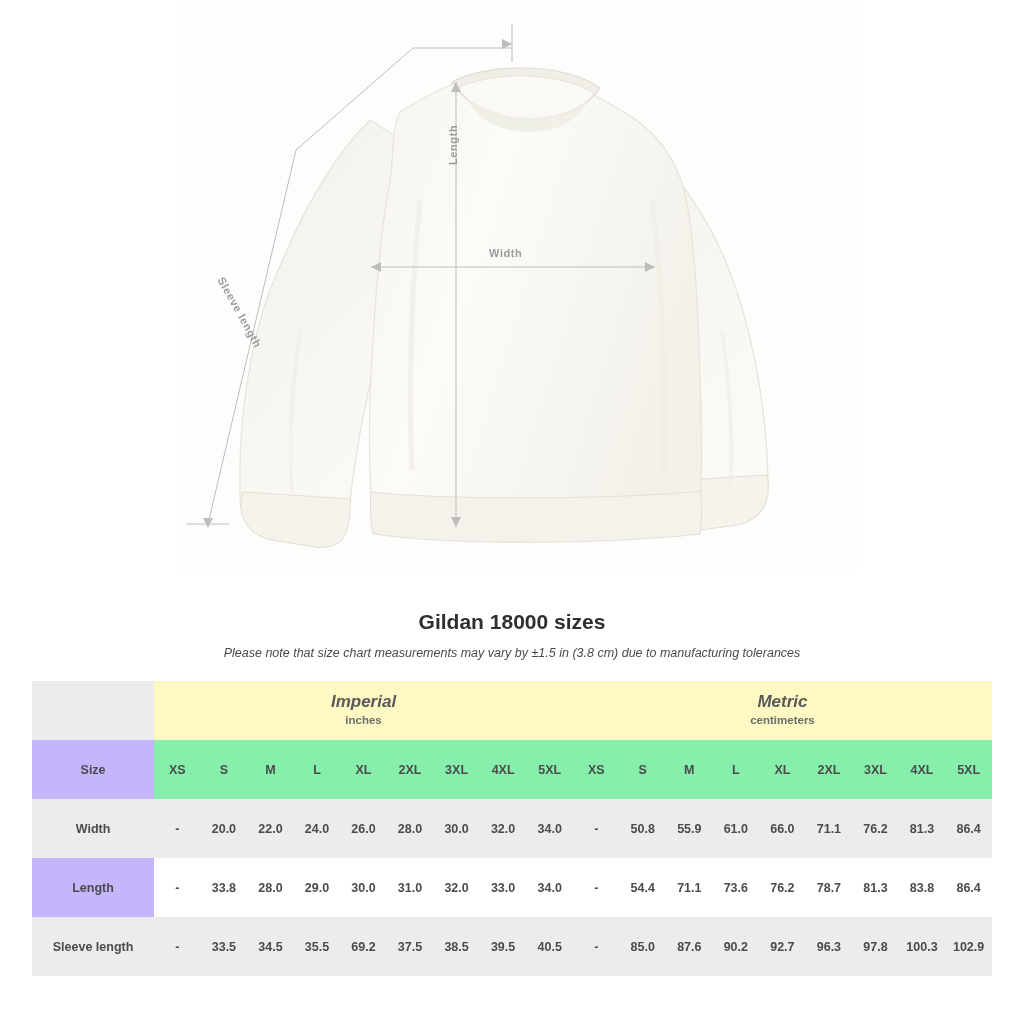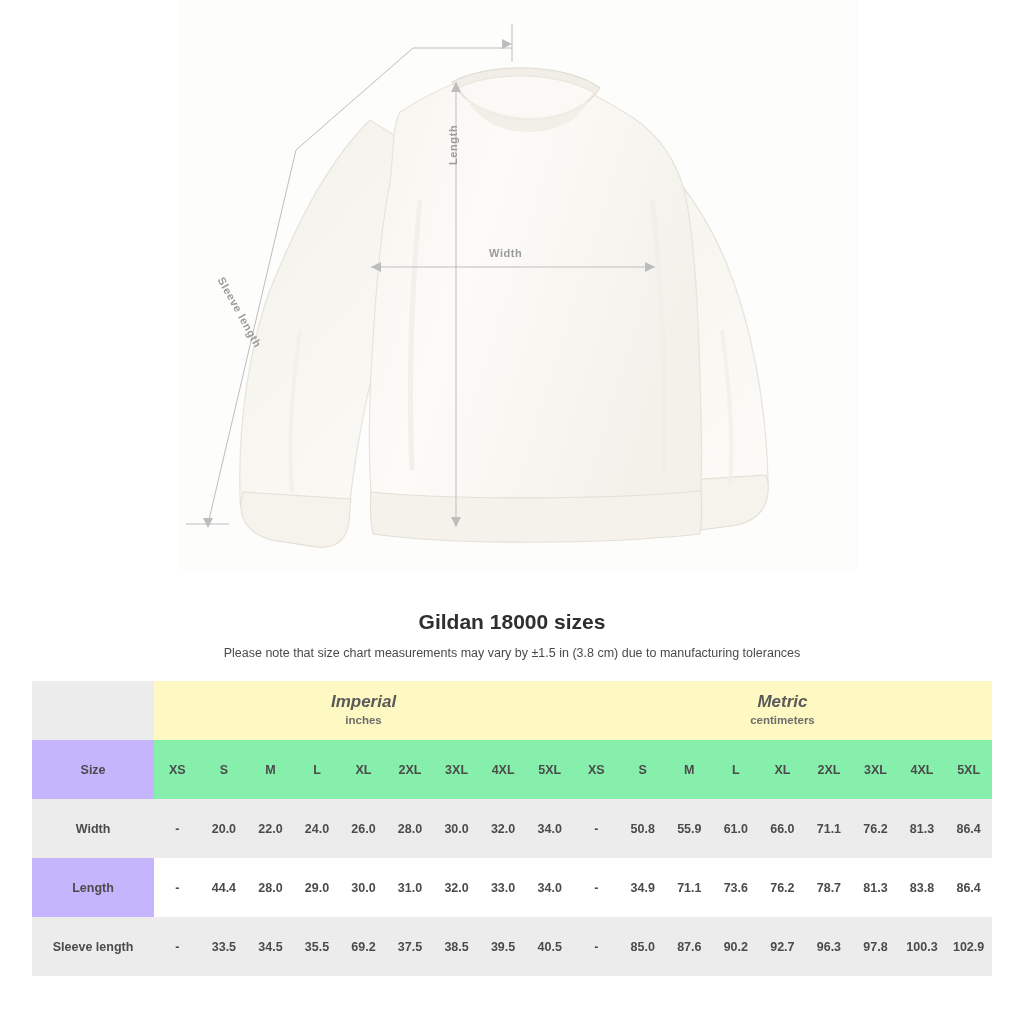--- a/index.html
+++ b/index.html
@@ -64,20 +64,21 @@
     margin-top: 20px;
   }
   .chart-title {
     font-size: 21px;
     font-weight: bold;
     color: #2f2f2f;
     margin: 0 0 12px 0;
   }
   .chart-note {
     font-size: 12.5px;
+    font-style: italic;
     color: #4a4a4a;
     margin: 0;
   }
 
   
   .table-wrap {
     margin: 21px 32px 0 32px;
   }
   table.size-table {
     border-collapse: collapse;
@@ -294,30 +295,30 @@
         <td class="cell shaded">66.0</td>
         <td class="cell shaded">71.1</td>
         <td class="cell shaded">76.2</td>
         <td class="cell shaded">81.3</td>
         <td class="cell shaded">86.4</td>
       </tr>
 
       <tr>
         <td class="rowlabel">Length</td>
         <td class="cell">-</td>
-        <td class="cell">44.4</td>
+        <td class="cell">33.8</td>
         <td class="cell">28.0</td>
         <td class="cell">29.0</td>
         <td class="cell">30.0</td>
         <td class="cell">31.0</td>
         <td class="cell">32.0</td>
         <td class="cell">33.0</td>
         <td class="cell">34.0</td>
         <td class="cell">-</td>
-        <td class="cell">34.9</td>
+        <td class="cell">54.4</td>
         <td class="cell">71.1</td>
         <td class="cell">73.6</td>
         <td class="cell">76.2</td>
         <td class="cell">78.7</td>
         <td class="cell">81.3</td>
         <td class="cell">83.8</td>
         <td class="cell">86.4</td>
       </tr>
 
       <tr>

